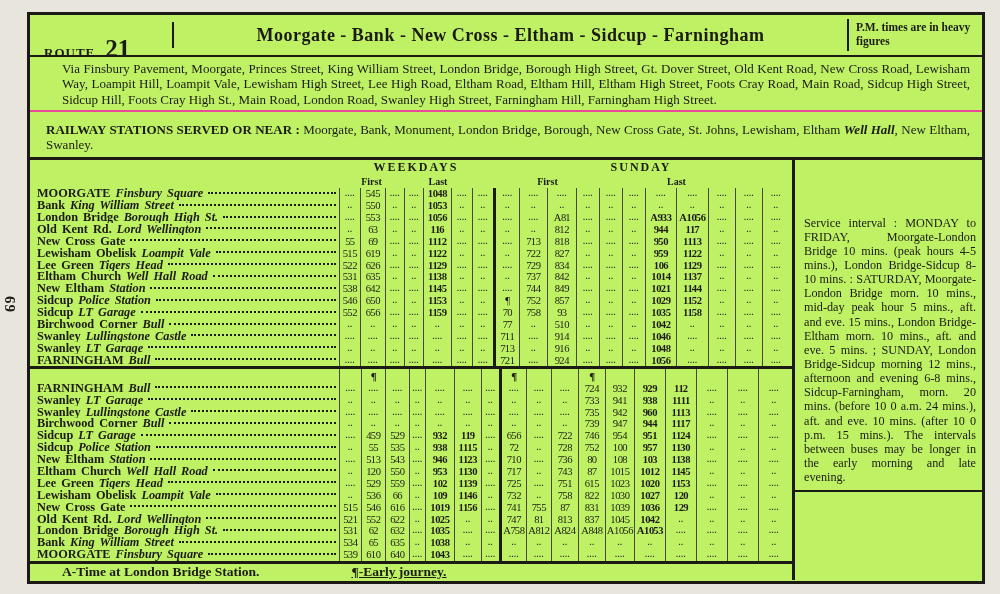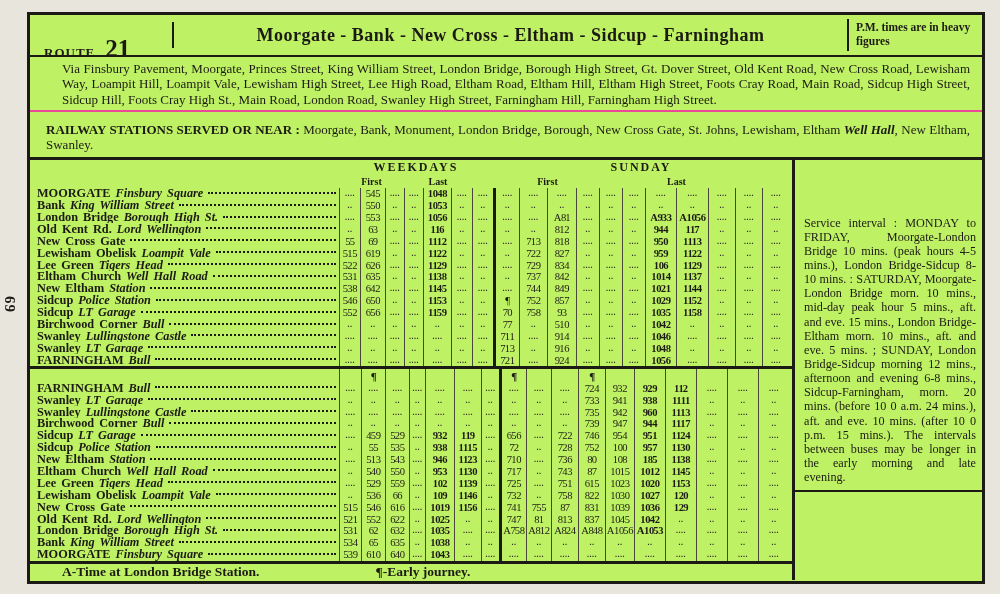--- a/index.html
+++ b/index.html
@@ -59,21 +59,21 @@
     white-space:nowrap;overflow:hidden;
   }
   .t-cell.bold{font-weight:bold;}
   .t-cell.dots{font-size:8px;font-weight:bold;letter-spacing:.5px;word-spacing:0;color:#2a2720;}
   .t-cell.heavy{border-left:3px solid #1c1a14;}
   .strip{height:15px;border-top:3px solid #1c1a14;align-items:center;}
   .strip .t-cell{font-weight:bold;font-size:11px;}
   .tfoot{border-top:3px solid #1c1a14;flex:1;display:flex;align-items:center;
     font-weight:bold;font-size:13.5px;}
   .tfoot .fn1{margin-left:32px;}
-  .tfoot .fn2{margin-left:116px;}
+  .tfoot .fn2{margin-left:92px;text-decoration:underline;}
 </style>
 </head>
 <body>
 
 <span class="page-num">69</span>
 
 <div class="frame">
 
   <div class="hdr">
     <div class="route-block">
@@ -661,34 +661,34 @@
             <div class="t-cell">5 43</div>
             <div class="t-cell dots">....</div>
             <div class="t-cell bold">9 46</div>
             <div class="t-cell bold">11 23</div>
             <div class="t-cell dots">....</div>
             <div class="t-cell heavy">7 10</div>
             <div class="t-cell dots">....</div>
             <div class="t-cell">7 36</div>
             <div class="t-cell">8 0</div>
             <div class="t-cell">10 8</div>
-            <div class="t-cell bold">18 5</div>
+            <div class="t-cell bold">10 3</div>
             <div class="t-cell bold">11 38</div>
             <div class="t-cell dots">....</div>
             <div class="t-cell dots">....</div>
             <div class="t-cell dots">....</div>
           </div>
           <div class="trow grid-lo">
             <div class="name-cell">
               <span>Eltham Church</span>
               <span class="sub">Well Hall Road</span>
               <span class="leader"></span>
             </div>
             <div class="t-cell dots">..</div>
-            <div class="t-cell">5 40</div>
+            <div class="t-cell">1 20</div>
             <div class="t-cell">5 50</div>
             <div class="t-cell dots">..</div>
             <div class="t-cell bold">9 53</div>
             <div class="t-cell bold">11 30</div>
             <div class="t-cell dots">..</div>
             <div class="t-cell heavy">7 17</div>
             <div class="t-cell dots">..</div>
             <div class="t-cell">7 43</div>
             <div class="t-cell">8 7</div>
             <div class="t-cell">10 15</div>

